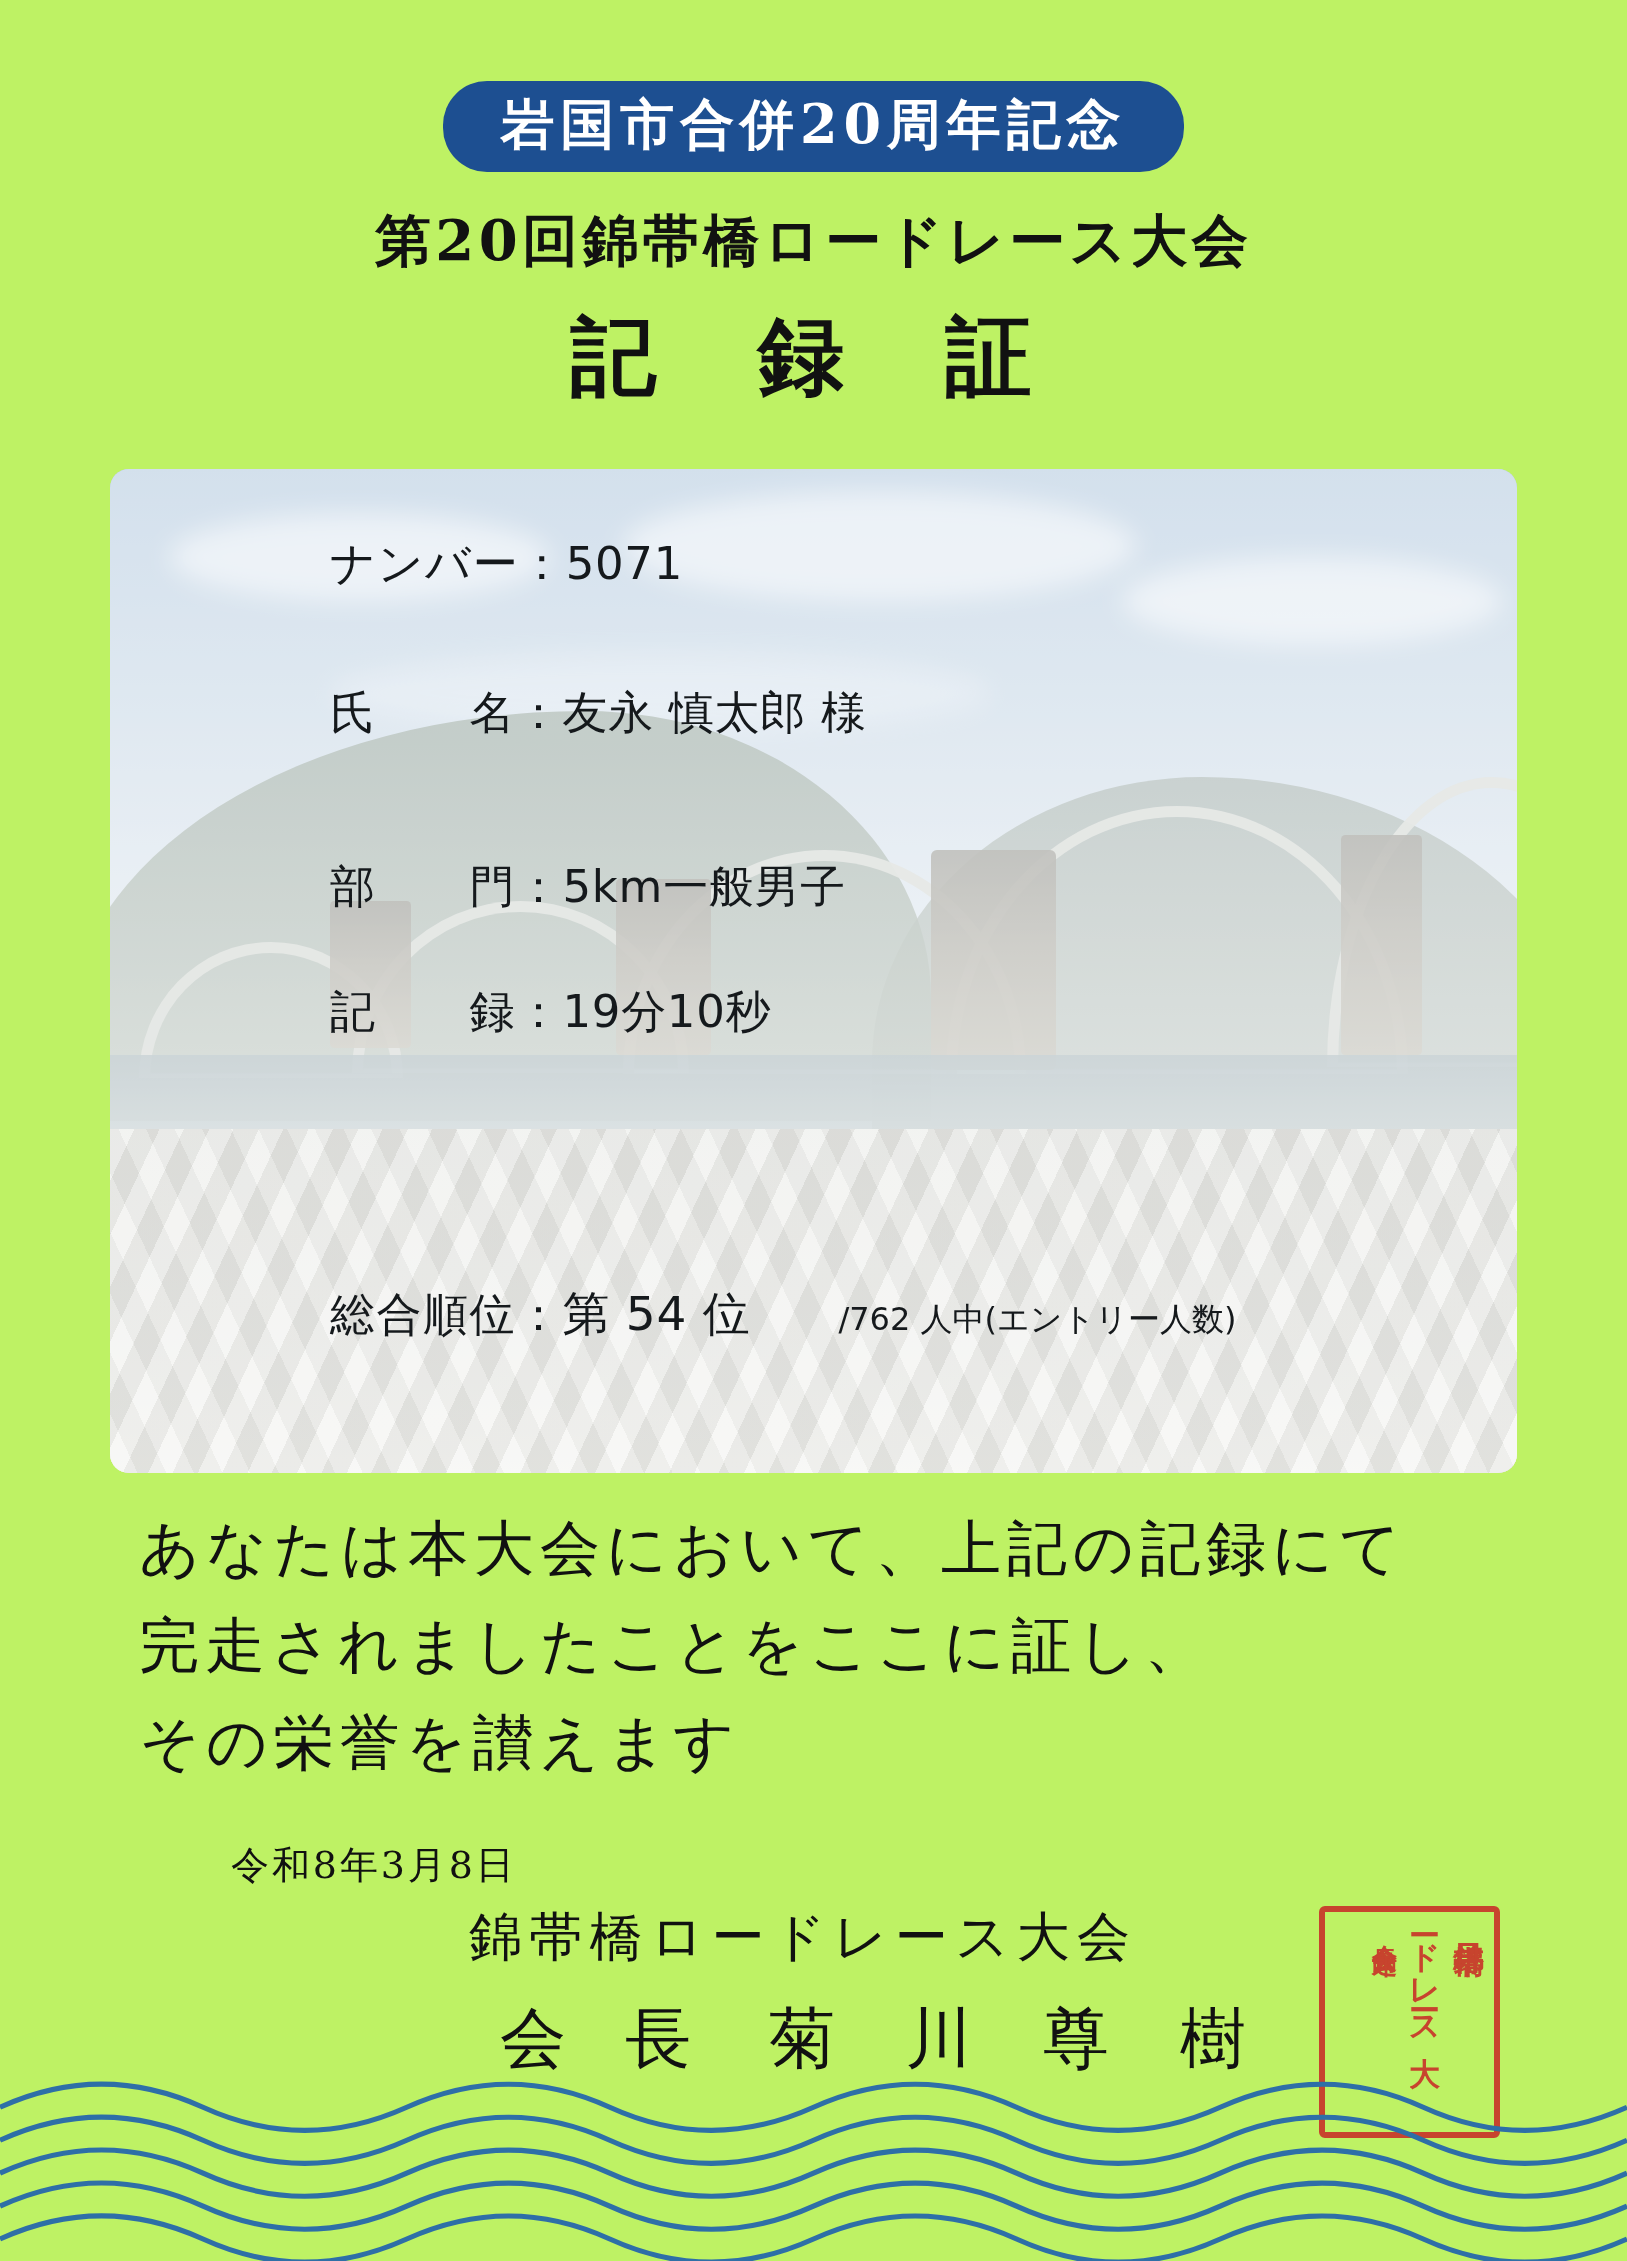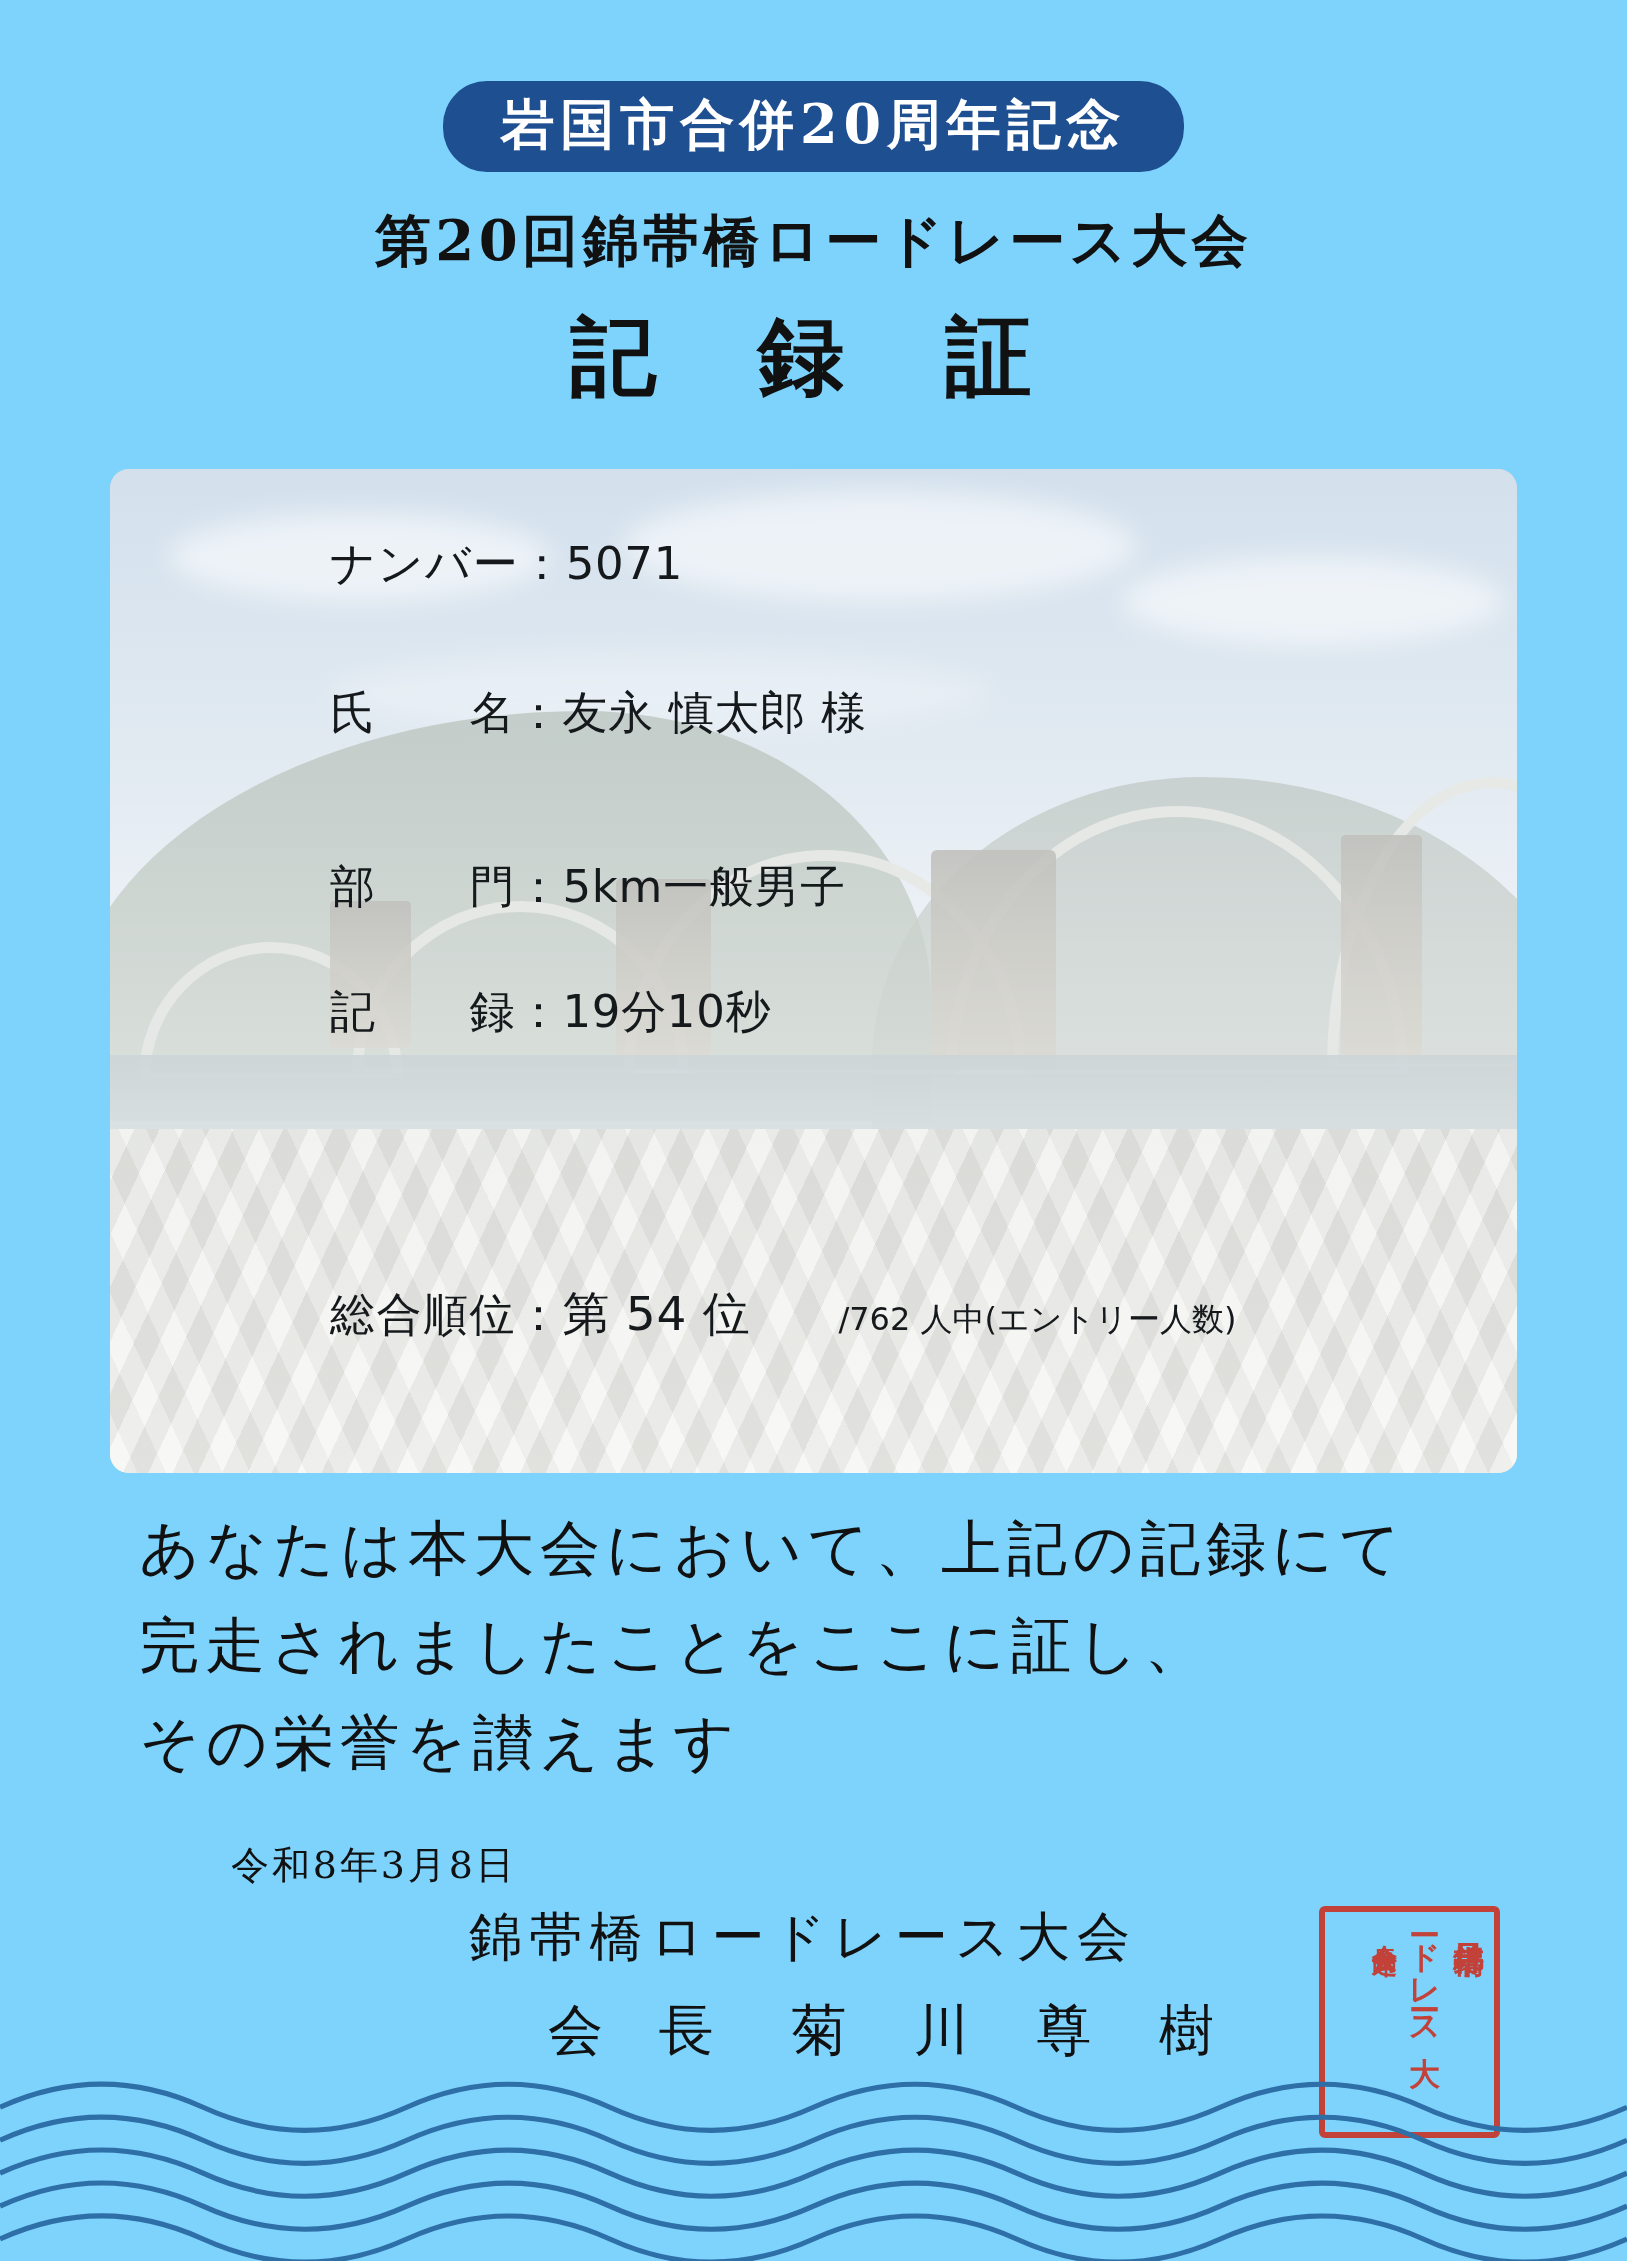--- a/index.html
+++ b/index.html
@@ -13,21 +13,21 @@
     font-family: "Liberation Serif", "DejaVu Serif", serif;
     color: #111111;
     position: relative;
     overflow: hidden;
   }
 
   .page {
     position: relative;
     width: 1627px;
     height: 2261px;
-    background: #7dd3fc;
+    background: #bef264;
   }
 
   
   .banner-wrap {
     position: absolute;
     top: 81px;
     left: 0;
     width: 100%;
     text-align: center;
   }
@@ -226,23 +226,23 @@
   .org {
     position: absolute;
     left: 469px;
     top: 1902px;
     font-size: 53px;
     letter-spacing: 7.3px;
     font-family: "DejaVu Serif", "Liberation Serif", serif;
   }
   .chair {
     position: absolute;
-    left: 548px;
+    left: 500px;
     top: 1994px;
-    font-size: 55px;
+    font-size: 66px;
     letter-spacing: 19px;
     font-family: "DejaVu Serif", "Liberation Serif", serif;
   }
   .chair .name { margin-left: 59px; letter-spacing: 25px; }
 
   
   .seal {
     position: absolute;
     left: 1319px;
     top: 1906px;

